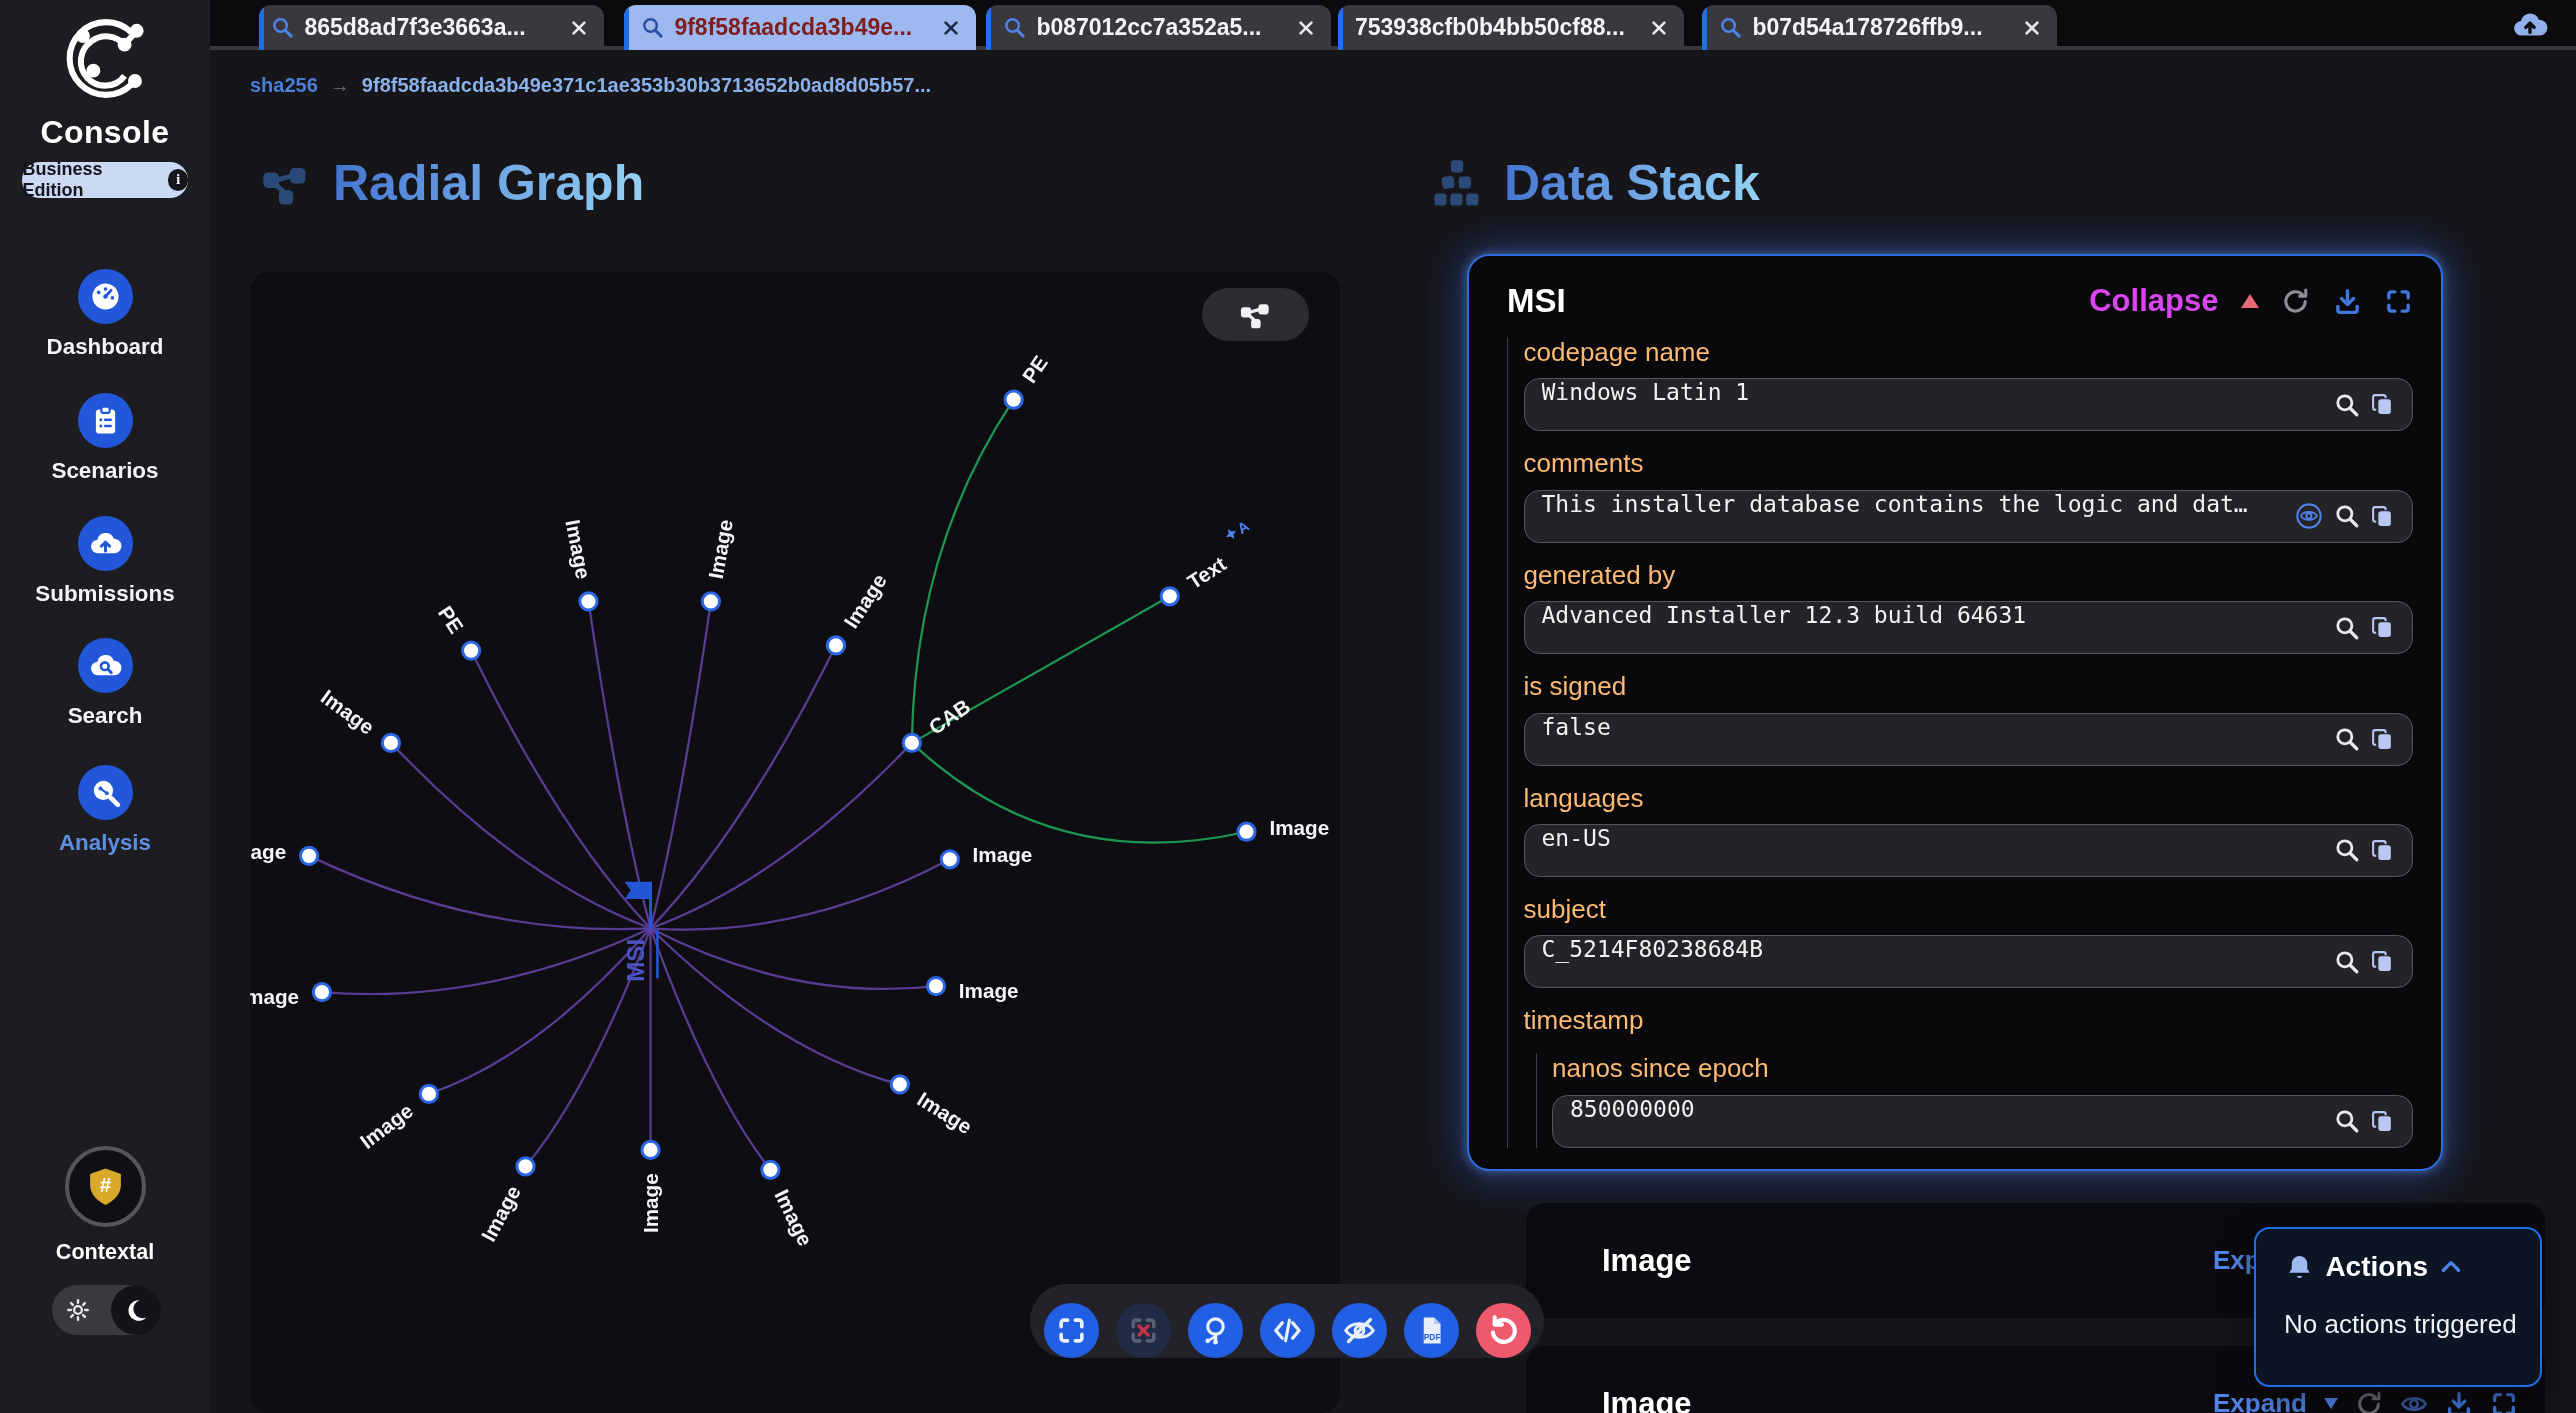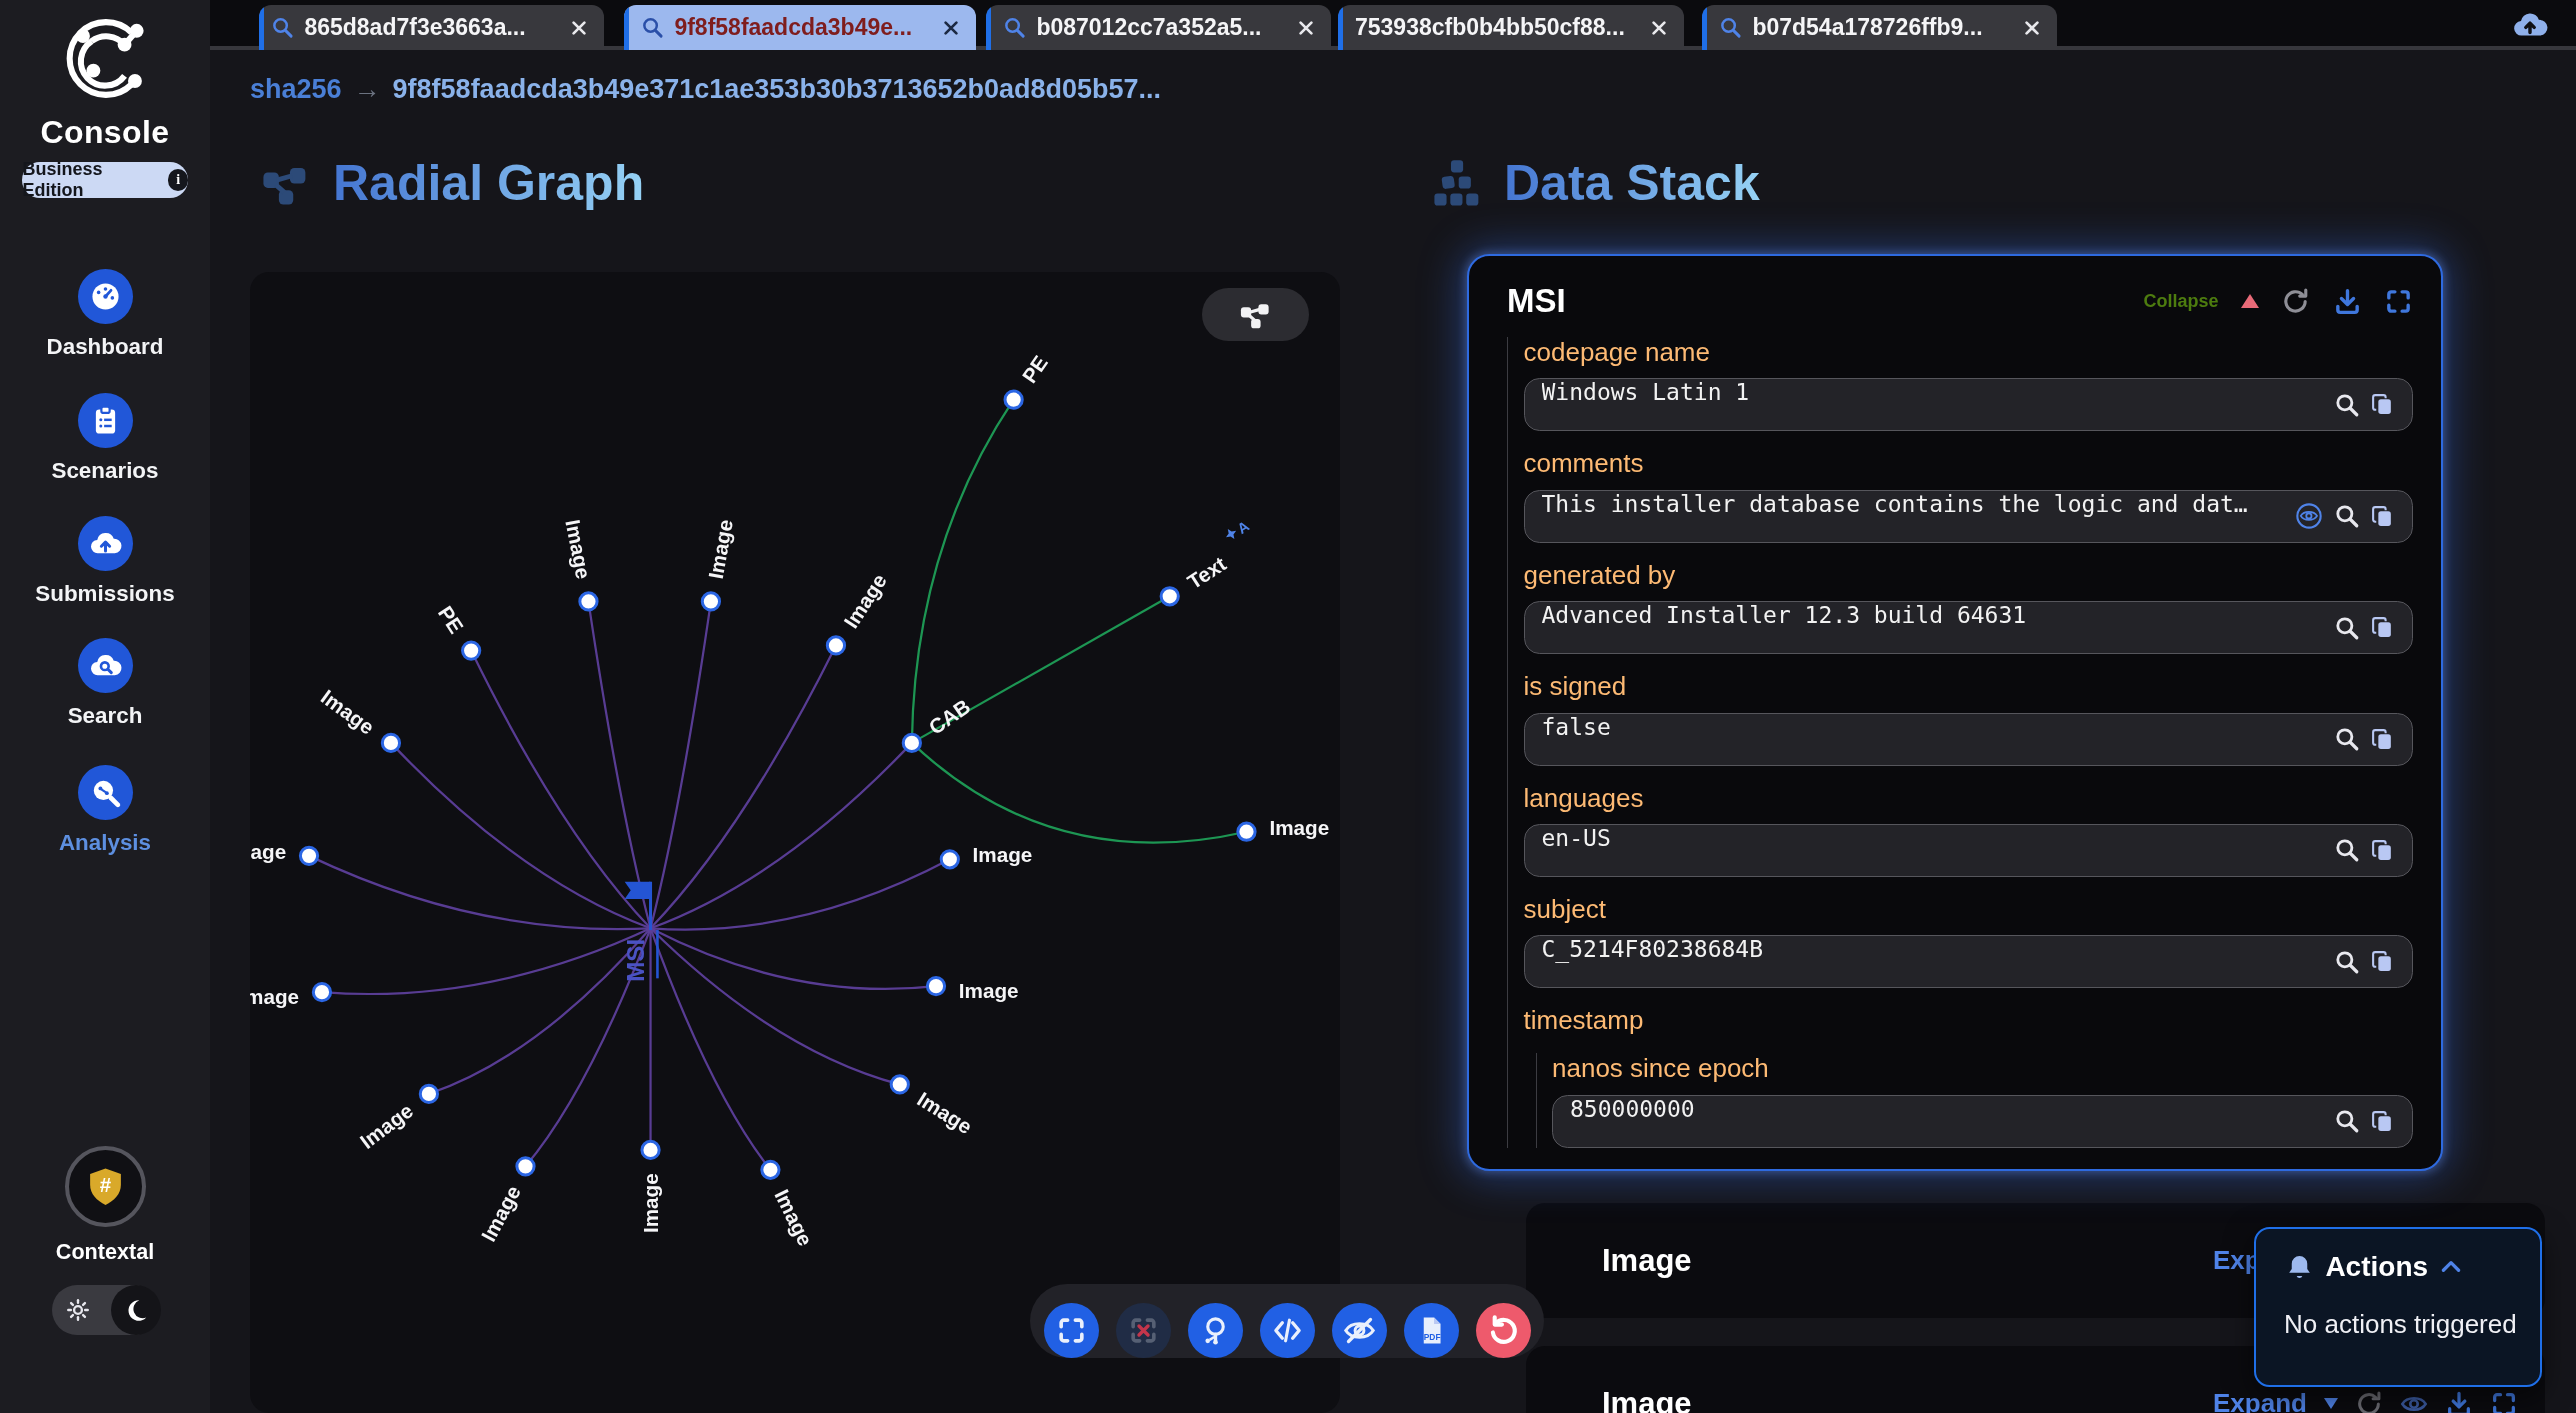--- a/index.html
+++ b/index.html
@@ -40,21 +40,21 @@
   .tab .tab-label { flex:1; font-size:23px; font-weight:700; color:#f5f5f7; white-space:nowrap; }
   .tab .tab-search { color:#4f83e8; display:flex; }
   .tab .tab-close { color:#e8e8ec; display:flex; }
   .tab.active { background:#9cb8ee; }
   .tab.active .tab-label { color:#7f1d1d; }
   .tab.active .tab-search { color:#2a4fa8; }
   .tab.active .tab-close { color:#1c2942; }
   .cloud-upload { position:absolute; right:21px; top:7px; }
 
   
-  .breadcrumb { left:250px; top:74px; font-size:27px; font-weight:700; display:flex; gap:12px; }
+  .breadcrumb { left:250px; top:74px; font-size:20px; font-weight:700; display:flex; gap:12px; }
   .bc-key { color:#4a7fd6; } .bc-arrow { color:#6b7280; font-weight:400; } .bc-hash { color:#8ab2ea; }
   .section-title { display:flex; align-items:center; gap:21px; }
   .section-title .st-text { font-size:50px; font-weight:800;
     background:linear-gradient(90deg,#4576d2,#96d2f5); -webkit-background-clip:text; background-clip:text; color:transparent; }
   .title-radial { left:259px; top:154px; }
   .title-stack  { left:1430px; top:154px; }
 
   
   .graph-panel { left:250px; top:272px; width:1090px; height:1141px; background:#0e0e12; border-radius:19px; z-index:1; }
   .graph-type-btn { position:absolute; right:31px; top:15.5px; width:107px; height:53px; border-radius:27px;
@@ -66,21 +66,21 @@
   .tbtn.disabled { background:#202c45; color:#566074; }
   .tbtn.red { background:#ee5a6c; color:#fff; }
 
   
   .msi-panel { left:1467px; top:254px; width:976px; height:917px; background:#09090c;
     border:2.6px solid #2e6ae0; border-radius:22.4px; z-index:4;
     box-shadow:0 0 40px 7px rgba(56,110,230,.40), 0 0 8.6px 1.7px rgba(120,160,255,.35); padding:26px 28px 0 38px; }
   .msi-head { display:flex; align-items:center; justify-content:space-between; }
   .msi-title { font-size:33px; font-weight:800; }
   .msi-controls { display:flex; align-items:center; gap:22.4px; }
-  .collapse-label { color:#4d7c0f; font-size:18px; font-weight:700; cursor:pointer; }
+  .collapse-label { color:#d946ef; font-size:31px; font-weight:700; cursor:pointer; }
   .tri-up { width:0; height:0; border-left:9.5px solid transparent; border-right:9.5px solid transparent; border-bottom:14px solid #e86a78; }
   .tri-down { width:0; height:0; border-left:7.8px solid transparent; border-right:7.8px solid transparent; border-top:11.2px solid #4f83e8; }
   .msi-body { margin-top:15.5px; border-left:1.7px solid #3c3c42; padding-left:15.5px; }
   .field-label { color:#fdba74; font-size:26px; font-weight:400; margin:17px 0 10.4px; }
   .field-box { height:53px; background:#232328; border:1.7px solid #56565c; border-radius:15.5px;
     display:flex; padding:0 17px; }
   .field-value { flex:1; font-family:"DejaVu Sans Mono", monospace; font-size:23px; color:#f2f2f2; white-space:nowrap; overflow:hidden; }
   .field-icons { display:flex; align-items:center; gap:10.4px; }
   .fi-eye { color:#4f83e8; } .fi-search { color:#e8e8ee; } .fi-copy { color:#b9c8f3; }
   .field-group { border-left:1.7px solid #3c3c42; margin-left:12px; padding-left:15.5px; }

